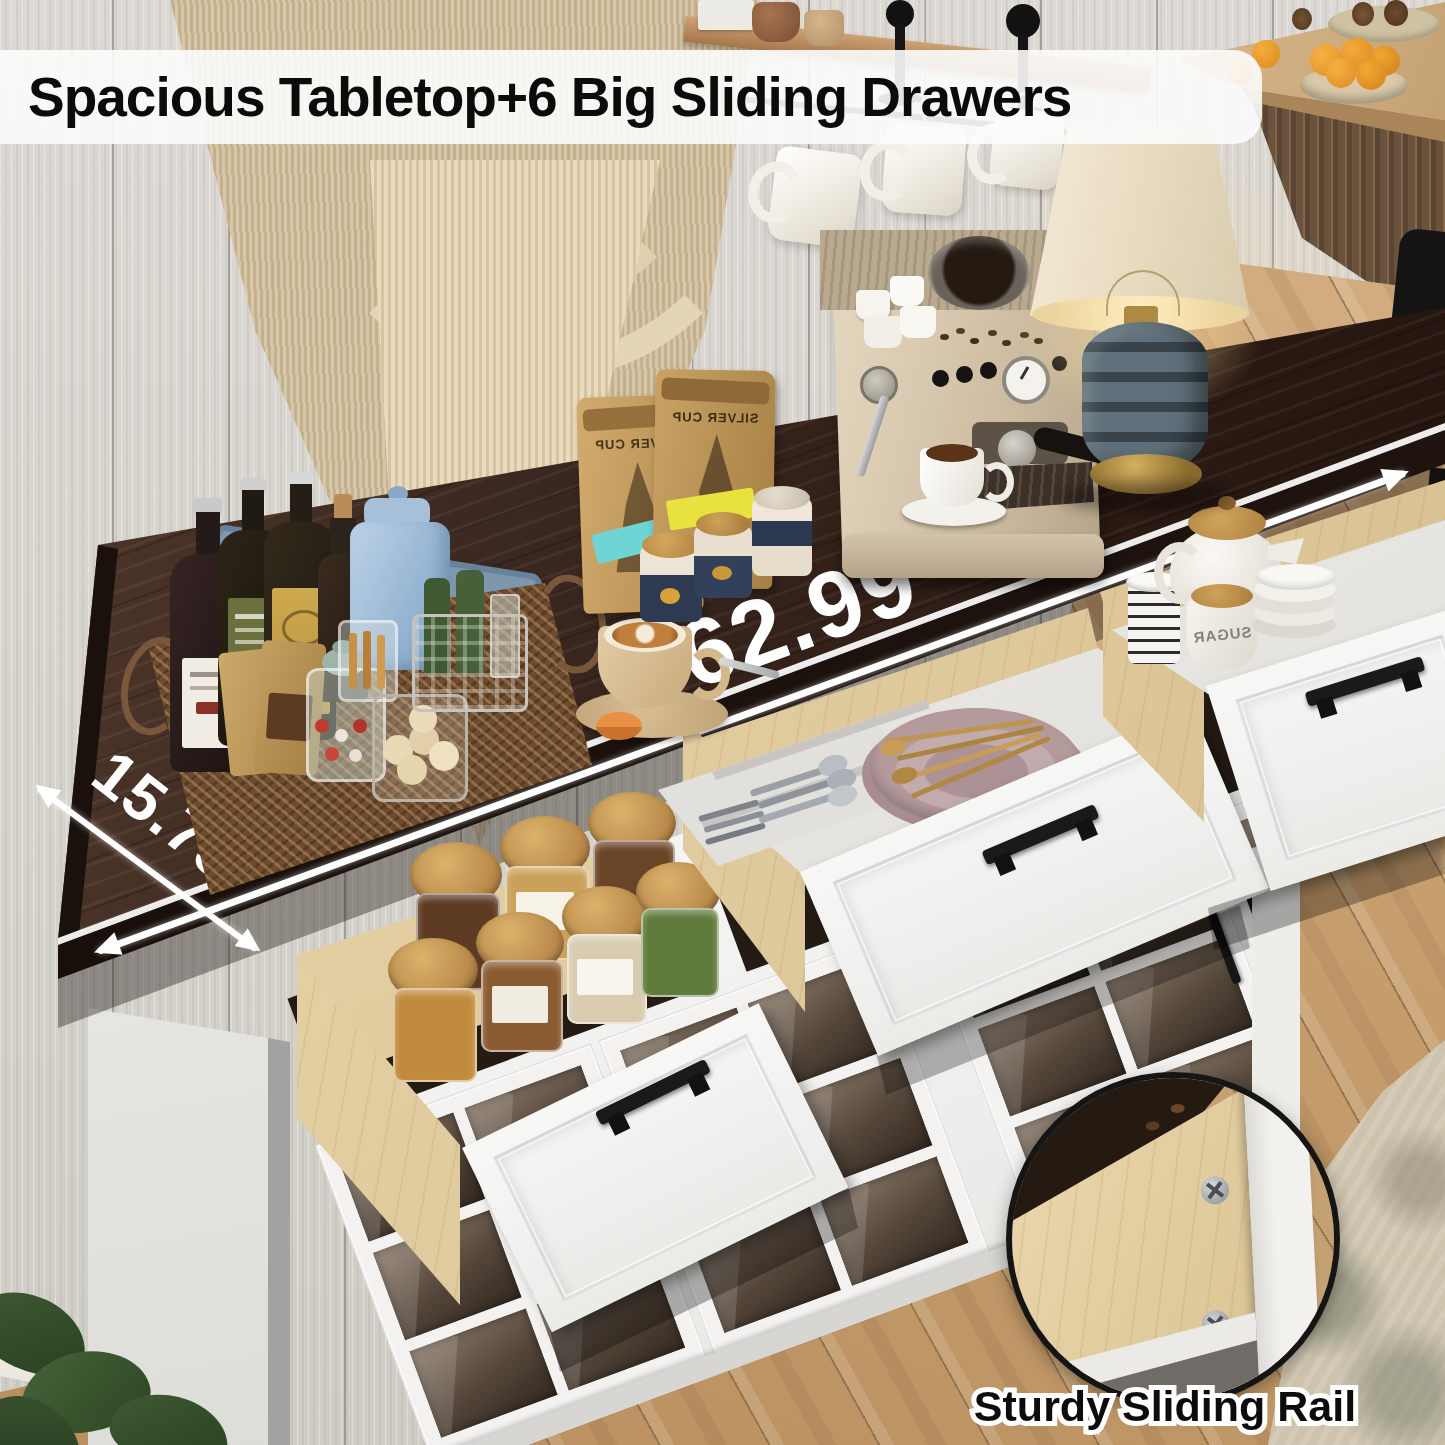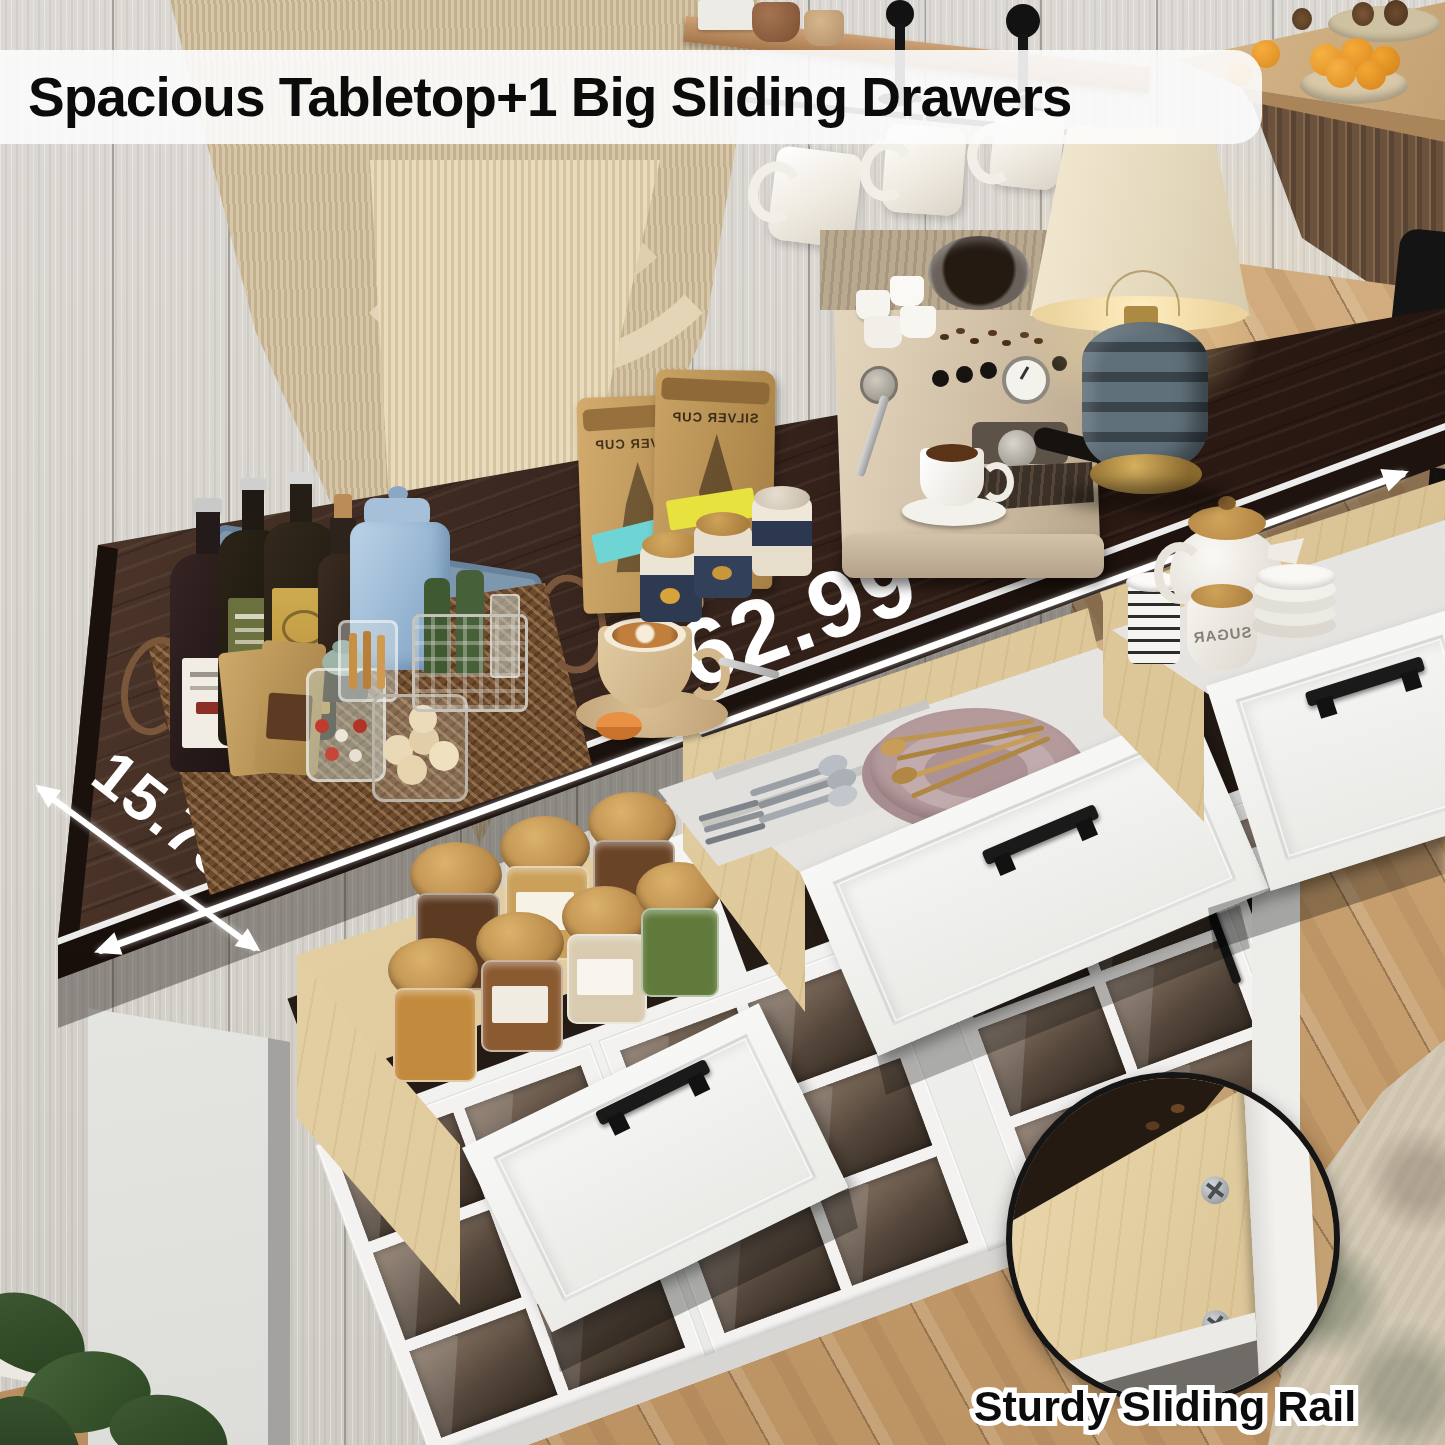--- a/index.html
+++ b/index.html
@@ -511,21 +511,21 @@
     <div class="abs" style="left:80px;top:344px;width:112px;height:40px;border-radius:50%;background:radial-gradient(circle at 40% 30%,#d4af5e,#8a6a2e 75%);"></div>
     <div class="abs" style="left:50px;top:372px;width:170px;height:30px;border-radius:50%;background:rgba(0,0,0,.35);filter:blur(7px);"></div>
   </div>
 
   <div class="leaf" style="left:-30px;top:1296px;width:120px;height:74px;transform:rotate(24deg);"></div>
   <div class="leaf" style="left:20px;top:1352px;width:130px;height:80px;transform:rotate(-10deg);background:linear-gradient(140deg,#46633a,#2c4722);"></div>
   <div class="leaf" style="left:110px;top:1396px;width:120px;height:72px;transform:rotate(14deg);"></div>
   <div class="leaf" style="left:-20px;top:1404px;width:110px;height:68px;transform:rotate(40deg);background:linear-gradient(140deg,#3a5530,#24381c);"></div>
 
   <div class="abs" style="left:0;top:50px;width:1262px;height:94px;background:rgba(252,252,252,.9);border-radius:0 28px 28px 0;">
-    <div style="position:absolute;left:28px;top:0;width:1230px;line-height:94px;font-size:55px;font-weight:bold;letter-spacing:-1px;color:#0b0b0b;white-space:nowrap;">Spacious Tabletop+1 Big Sliding Drawers</div>
+    <div style="position:absolute;left:28px;top:0;width:1230px;line-height:94px;font-size:55px;font-weight:bold;letter-spacing:-1px;color:#0b0b0b;white-space:nowrap;">Spacious Tabletop+6 Big Sliding Drawers</div>
   </div>
 
   <div class="abs" style="left:1006px;top:1072px;width:322px;height:322px;border-radius:50%;border:6px solid #151515;overflow:hidden;background:#8a7a66;box-shadow:0 6px 18px rgba(0,0,0,.35);">
     <div class="abs" style="left:-10px;top:-10px;width:360px;height:360px;transform:rotate(-3deg);">
       <div class="abs" style="left:150px;top:0;width:210px;height:360px;background:repeating-linear-gradient(61deg, rgba(92,60,30,.4) 0 2px, rgba(0,0,0,0) 2px 60px),#c3a173;"></div>
       <div class="abs" style="left:0;top:0;width:360px;height:360px;clip-path:polygon(0 0,250px 0,140px 120px,0 170px);background:#241a12;"></div>
       <div class="abs" style="left:150px;top:52px;width:14px;height:9px;border-radius:50%;background:#5b3a22;"></div>
       <div class="abs" style="left:176px;top:36px;width:14px;height:9px;border-radius:50%;background:#6a4526;"></div>
       <div class="abs grain-birch" style="left:0;top:0;width:360px;height:360px;clip-path:polygon(0 150px,250px 24px,250px 360px,0 360px);"></div>
       <div class="abs" style="left:202px;top:110px;width:28px;height:28px;border-radius:50%;background:radial-gradient(circle at 38% 32%,#d6d9db,#878c90);">

